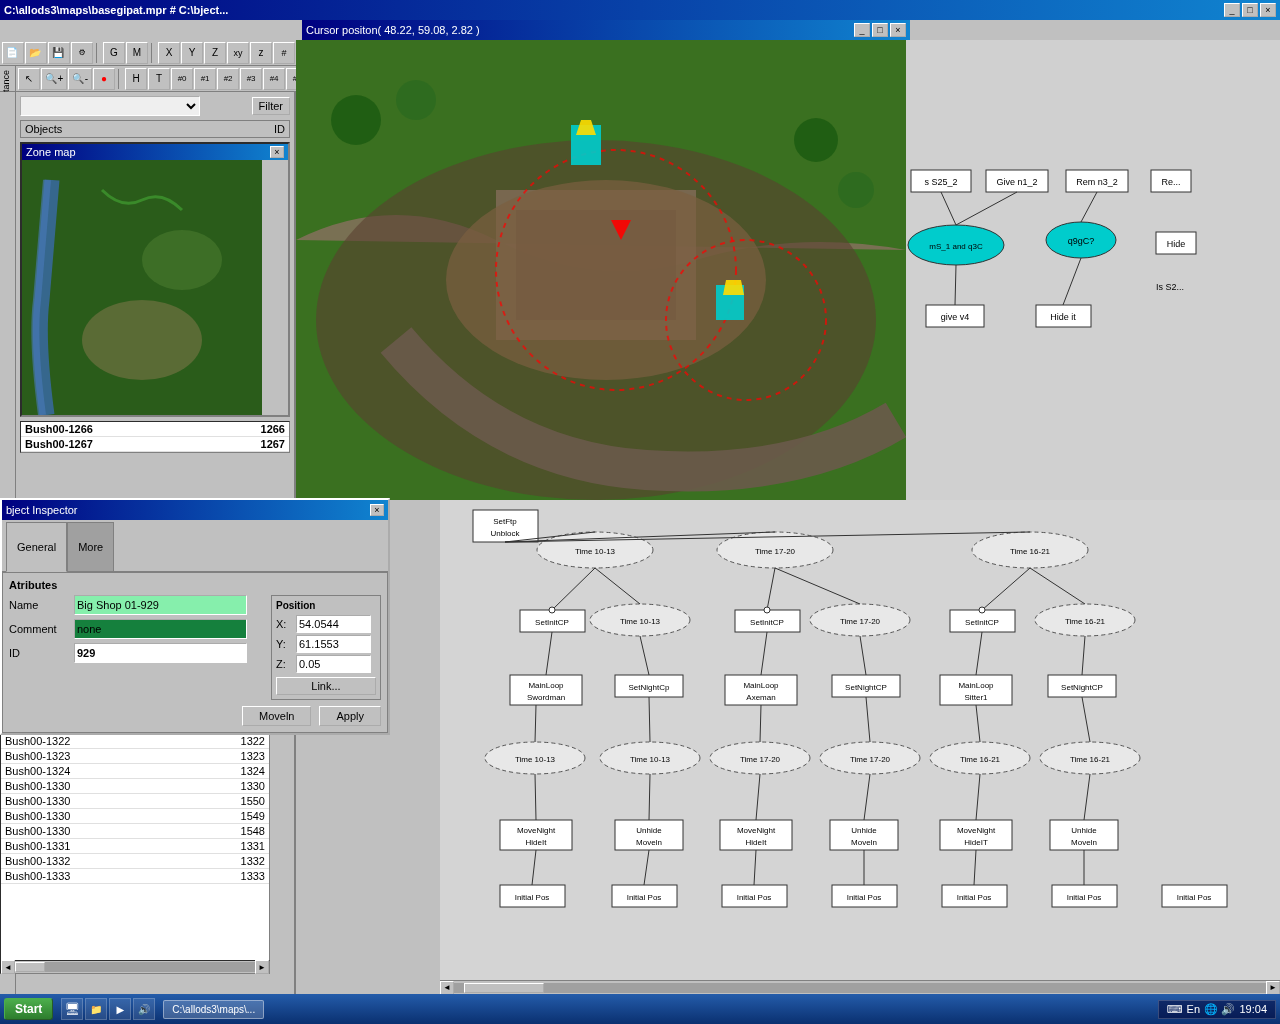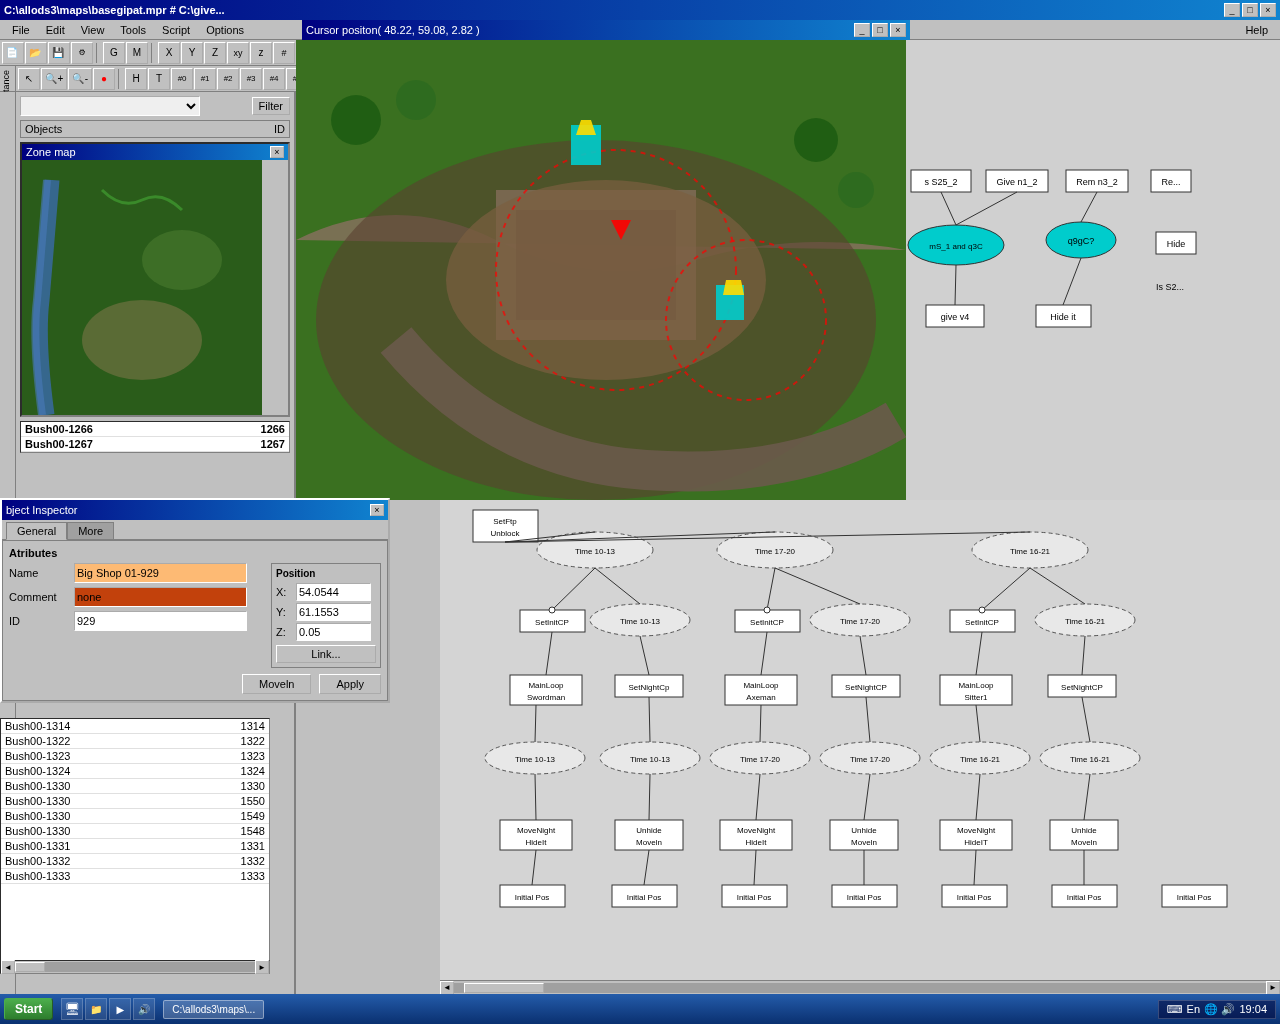--- a/index.html
+++ b/index.html
@@ -91,46 +91,37 @@
       display: flex; align-items: center;
       padding: 0 2px; gap: 1px;
     }
   </style>
 </head>
 <body>
 
 <div class="page-wrapper">
 
   <div class="window-titlebar">
-    <span>C:\allods3\maps\basegipat.mpr # C:\give...</span>
+    <span>C:\allods3\maps\basegipat.mpr # C:\bject...</span>
     <div style="display:flex;gap:2px;">
       <button class="title-bar-btn">_</button>
       <button class="title-bar-btn">□</button>
       <button class="title-bar-btn">×</button>
     </div>
   </div>
 
   <div style="position:absolute;top:20px;left:302px;width:608px;height:20px;background:linear-gradient(to right,#000080,#1084d0);color:white;font-size:11px;display:flex;align-items:center;padding:0 4px;z-index:10;">
     <span>Cursor positon( 48.22, 59.08, 2.82 )</span>
     <div style="margin-left:auto;display:flex;gap:2px;">
       <button class="title-bar-btn">_</button>
       <button class="title-bar-btn">□</button>
       <button class="title-bar-btn">×</button>
     </div>
   </div>
 
-  <div class="window-menubar">
-    <span class="menu-item">File</span>
-    <span class="menu-item">Edit</span>
-    <span class="menu-item">View</span>
-    <span class="menu-item">Tools</span>
-    <span class="menu-item">Script</span>
-    <span class="menu-item">Options</span>
-    <span style="margin-left:auto;" class="menu-item">Help</span>
-  </div>
 
   <div class="window-toolbar1">
     <button class="toolbar-btn">📄</button>
     <button class="toolbar-btn">📂</button>
     <button class="toolbar-btn">💾</button>
     <button class="toolbar-btn" style="font-size:8px;">⚙</button>
     <div class="toolbar-separator"></div>
     <button class="toolbar-btn">G</button>
     <button class="toolbar-btn">M</button>
     <div class="toolbar-separator"></div>
@@ -485,44 +476,44 @@
     </div>
   </div>
 
   <div style="position:absolute;top:498px;left:0;width:390px;background:#c0c0c0;border:2px outset #fff;z-index:6;">
     <div style="background:linear-gradient(to right,#000080,#1084d0);color:white;padding:2px 4px;font-size:11px;display:flex;justify-content:space-between;align-items:center;height:20px;">
       <span>bject Inspector</span>
       <button style="background:#c0c0c0;border:1px outset #fff;width:14px;height:12px;font-size:9px;cursor:pointer;color:black;">×</button>
     </div>
 
     <div style="display:flex;background:#c0c0c0;padding:2px 4px 0;border-bottom:1px solid #808080;">
-      <button style="padding:2px 10px;border:1px solid #808080;border-bottom:1px solid #c0c0c0;background:#c0c0c0;cursor:pointer;font-size:11px;margin-bottom:-1px;">General</button>
+      <button style="padding:18px 10px;border:1px solid #808080;border-bottom:1px solid #c0c0c0;background:#c0c0c0;cursor:pointer;font-size:11px;margin-bottom:-1px;">General</button>
       <button style="padding:2px 10px;border:1px solid #808080;border-bottom:none;background:#a0a0a0;cursor:pointer;font-size:11px;">More</button>
     </div>
 
     <div style="padding:6px;border:1px solid #808080;">
       <div style="font-weight:bold;font-size:11px;margin-bottom:4px;">Atributes</div>
 
       <div style="display:flex;gap:8px;">
 
         <div style="flex:1;">
 
           <div style="display:flex;align-items:center;margin-bottom:4px;">
             <span style="width:65px;font-size:11px;">Name</span>
-            <input type="text" style="flex: 1 1 0%; height: 20px; border: 1px inset rgb(255, 255, 255); background: #fdba74; font-size: 11px; padding: 0px 2px;" value="Big Shop 01-929">
+            <input type="text" style="flex: 1 1 0%; height: 20px; border: 1px inset rgb(255, 255, 255); background: #86efac; font-size: 11px; padding: 0px 2px;" value="Big Shop 01-929">
           </div>
 
           <div style="display:flex;align-items:center;margin-bottom:4px;">
             <span style="width:65px;font-size:11px;">Comment</span>
-            <input type="text" style="flex: 1 1 0%; height: 20px; border: 1px inset rgb(255, 255, 255); background: #c2410c; font-size: 11px; padding: 0px 2px;" value="none">
+            <input type="text" style="flex: 1 1 0%; height: 20px; border: 1px inset rgb(255, 255, 255); background: #15803d; font-size: 11px; padding: 0px 2px;" value="none">
           </div>
 
           <div style="display:flex;align-items:center;margin-bottom:4px;">
             <span style="width:65px;font-size:11px;">ID</span>
-            <input type="text" style="flex: 1 1 0%; height: 20px; border: 1px inset rgb(255, 255, 255); background: white; font-size: 11px; padding: 0px 2px;" value="929">
+            <input type="text" style="flex: 1 1 0%; height: 20px; border: 1px inset rgb(255, 255, 255); background: white; font-size: 11px; padding: 0px 2px; font-weight: bold;" value="929">
           </div>
         </div>
 
         <div style="border:1px solid #808080;padding:4px;min-width:110px;margin-left:16px;">
           <div style="font-size:10px;font-weight:bold;margin-bottom:4px;">Position</div>
           <div style="display:flex;align-items:center;margin-bottom:2px;">
             <span style="width:20px;font-size:11px;">X:</span>
             <input type="text" style="width: 75px; height: 18px; border: 1px inset rgb(255, 255, 255); background: white; font-size: 11px; padding: 0px 2px;" value="54.0544">
           </div>
           <div style="display:flex;align-items:center;margin-bottom:2px;">

